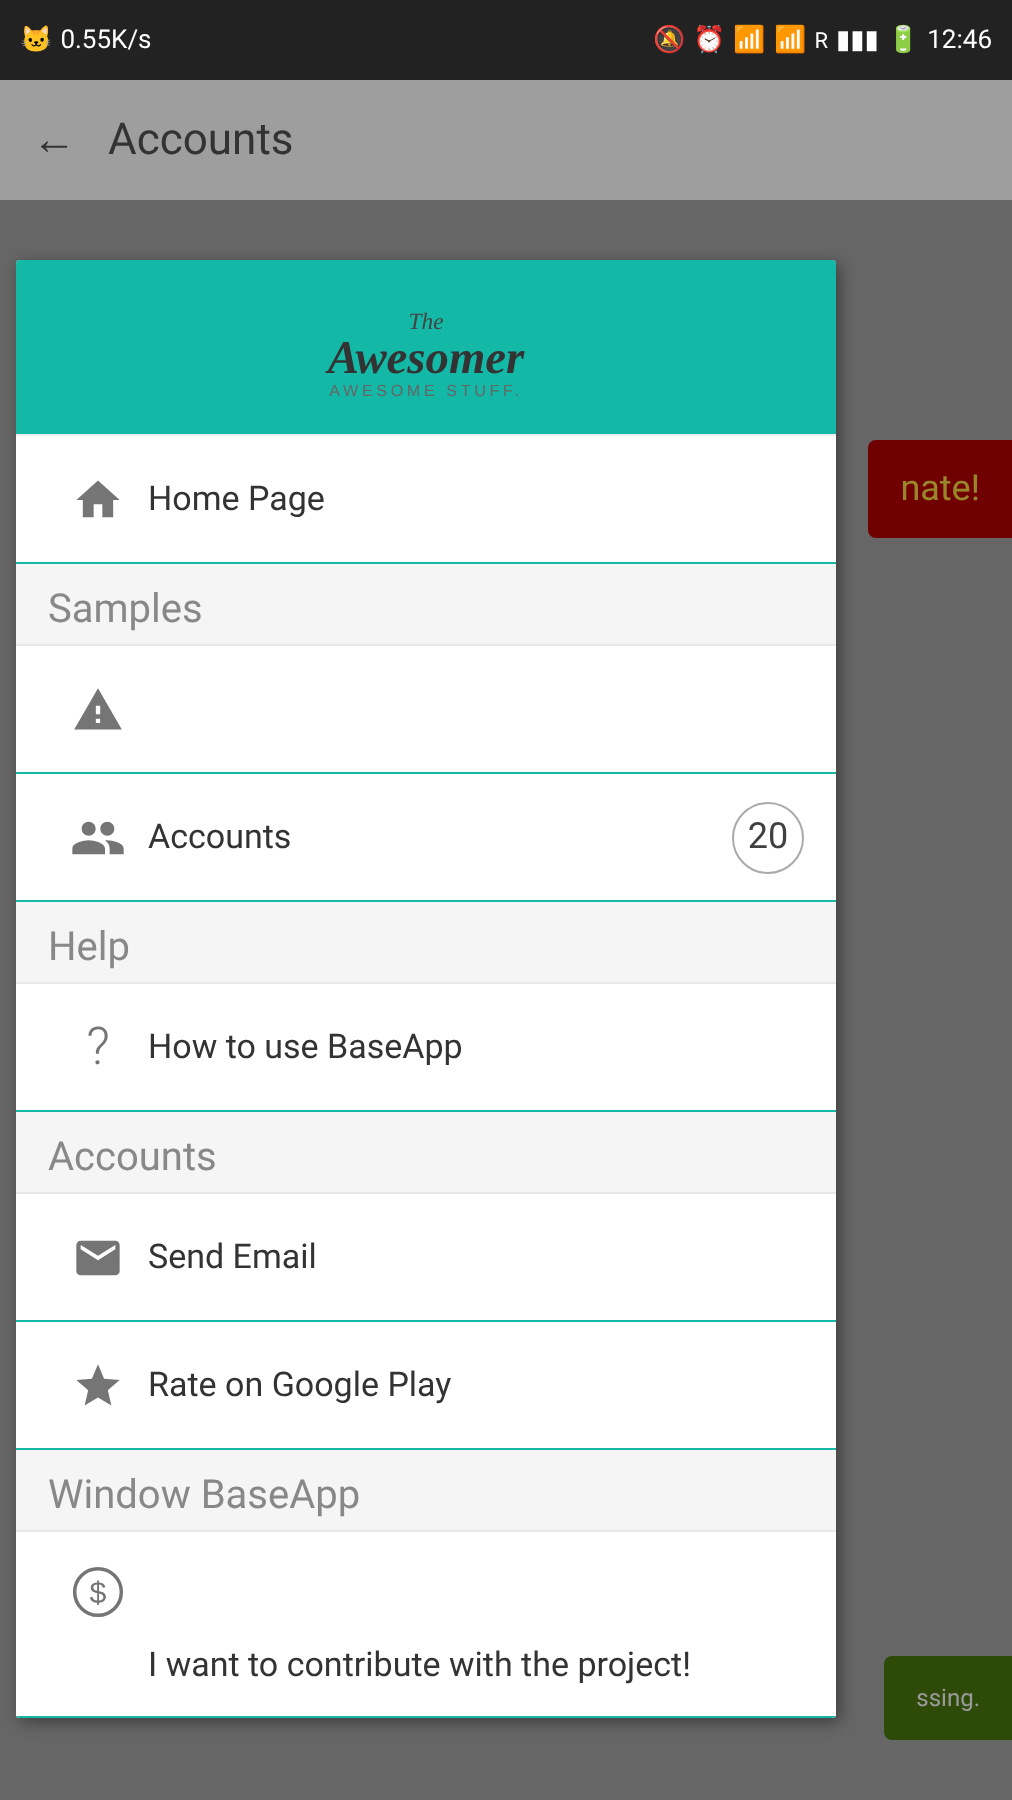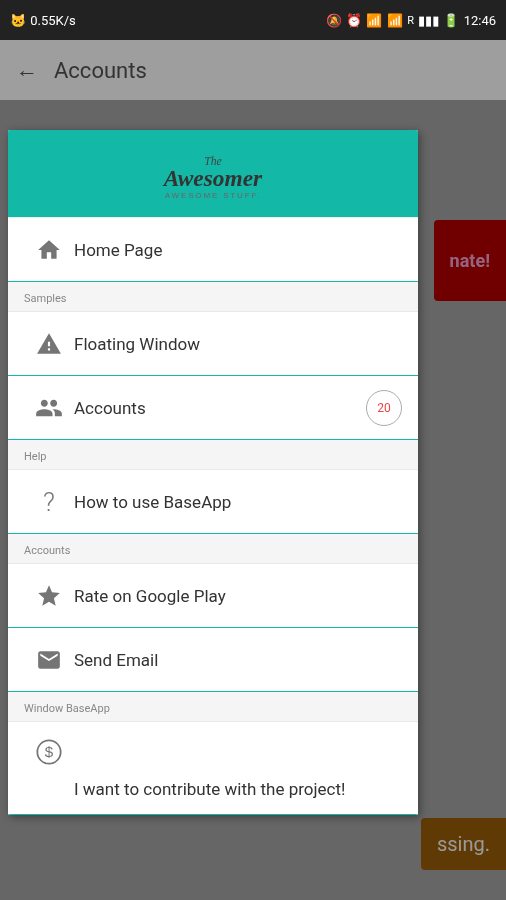--- a/index.html
+++ b/index.html
@@ -55,34 +55,34 @@
       left: 0;
       width: 100%;
       height: 800px;
       background: #aaa;
     }
     .bg-donate-btn {
       position: absolute;
       top: 120px;
       right: 0;
       background: #b00;
-      color: #f9a8d4;
-      padding: 30px 16px;
+      color: #fde047;
+      padding: 14px 16px;
       font-size: 18px;
-      font-weight: bold;
+      font-weight: normal;
       border-radius: 4px 0 0 4px;
     }
     .bg-missing-text {
       position: absolute;
       bottom: 30px;
       right: 0;
-      background: #a16207;
+      background: #4d7c0f;
       color: white;
       padding: 14px 16px;
-      font-size: 20px;
+      font-size: 12px;
       border-radius: 4px 0 0 4px;
     }
 
     
     .drawer-overlay {
       position: absolute;
       top: 100px;
       left: 0;
       width: 100%;
       height: 800px;
@@ -142,28 +142,28 @@
       font-weight: 400;
     }
     .menu-badge {
       width: 36px;
       height: 36px;
       border-radius: 50%;
       border: 1.5px solid #aaa;
       display: flex;
       align-items: center;
       justify-content: center;
-      font-size: 12px;
-      color: #ef4444;
+      font-size: 18px;
+      color: #404040;
     }
 
     
     .section-header {
       padding: 10px 16px 6px 16px;
-      font-size: 11px;
+      font-size: 20px;
       color: #888;
       background: #f5f5f5;
       border-bottom: 1px solid #e8e8e8;
     }
 
     
     .icon-home svg,
     .icon-warning svg,
     .icon-people svg,
     .icon-question svg,
@@ -228,21 +228,20 @@
   </div>
 
   <div class="section-header">Samples</div>
 
   <div class="menu-item">
     <div class="menu-icon icon-warning">
       <svg width="26" height="26" viewBox="0 0 24 24">
           <path d="M1 21h22L12 2 1 21zm12-3h-2v-2h2v2zm0-4h-2v-4h2v4z" fill="#757575"></path>
         </svg>
     </div>
-    <span class="menu-label">Floating Window</span>
   </div>
 
   <div class="menu-item">
     <div class="menu-icon icon-people">
       <svg width="28" height="28" viewBox="0 0 24 24">
           <path d="M16 11c1.66 0 2.99-1.34 2.99-3S17.66 5 16 5c-1.66 0-3 1.34-3 3s1.34 3 3 3zm-8 0c1.66 0 2.99-1.34 2.99-3S9.66 5 8 5C6.34 5 5 6.34 5 8s1.34 3 3 3zm0 2c-2.33 0-7 1.17-7 3.5V19h14v-2.5c0-2.33-4.67-3.5-7-3.5zm8 0c-.29 0-.62.02-.97.05 1.16.84 1.97 1.97 1.97 3.45V19h6v-2.5c0-2.33-4.67-3.5-7-3.5z" fill="#757575"></path>
         </svg>
     </div>
     <span class="menu-label">Accounts</span>
     <div class="menu-badge">20</div>
@@ -253,35 +252,35 @@
   <div class="menu-item">
     <div class="menu-icon icon-question">
       <span style="font-size:26px; color:#757575; font-weight:300;">?</span>
     </div>
     <span class="menu-label">How to use BaseApp</span>
   </div>
 
   <div class="section-header">Accounts</div>
 
   <div class="menu-item">
+    <div class="menu-icon icon-email">
+      <svg width="26" height="26" viewBox="0 0 24 24">
+          <path d="M20 4H4c-1.1 0-2 .9-2 2v12c0 1.1.9 2 2 2h16c1.1 0 2-.9 2-2V6c0-1.1-.9-2-2-2zm0 4l-8 5-8-5V6l8 5 8-5v2z" fill="#757575"></path>
+        </svg>
+    </div>
+    <span class="menu-label">Send Email</span>
+  </div>
+
+  <div class="menu-item">
     <div class="menu-icon icon-star">
       <svg width="26" height="26" viewBox="0 0 24 24">
           <path d="M12 17.27L18.18 21l-1.64-7.03L22 9.24l-7.19-.61L12 2 9.19 8.63 2 9.24l5.46 4.73L5.82 21z" fill="#757575"></path>
         </svg>
     </div>
     <span class="menu-label">Rate on Google Play</span>
-  </div>
-
-  <div class="menu-item">
-    <div class="menu-icon icon-email">
-      <svg width="26" height="26" viewBox="0 0 24 24">
-          <path d="M20 4H4c-1.1 0-2 .9-2 2v12c0 1.1.9 2 2 2h16c1.1 0 2-.9 2-2V6c0-1.1-.9-2-2-2zm0 4l-8 5-8-5V6l8 5 8-5v2z" fill="#757575"></path>
-        </svg>
-    </div>
-    <span class="menu-label">Send Email</span>
   </div>
 
   <div class="section-header">Window BaseApp</div>
 
   <div class="menu-item" style="height: auto; min-height: 64px; padding: 12px 16px; align-items: flex-start;">
     <div class="menu-icon icon-dollar" style="margin-top:4px;">
       <svg width="28" height="28" viewBox="0 0 24 24">
           <circle cx="12" cy="12" r="10" fill="none" stroke="#757575" stroke-width="1.5"></circle>
           <text x="12" y="16.5" text-anchor="middle" font-size="13" fill="#757575" font-family="Arial">$</text>
         </svg>

